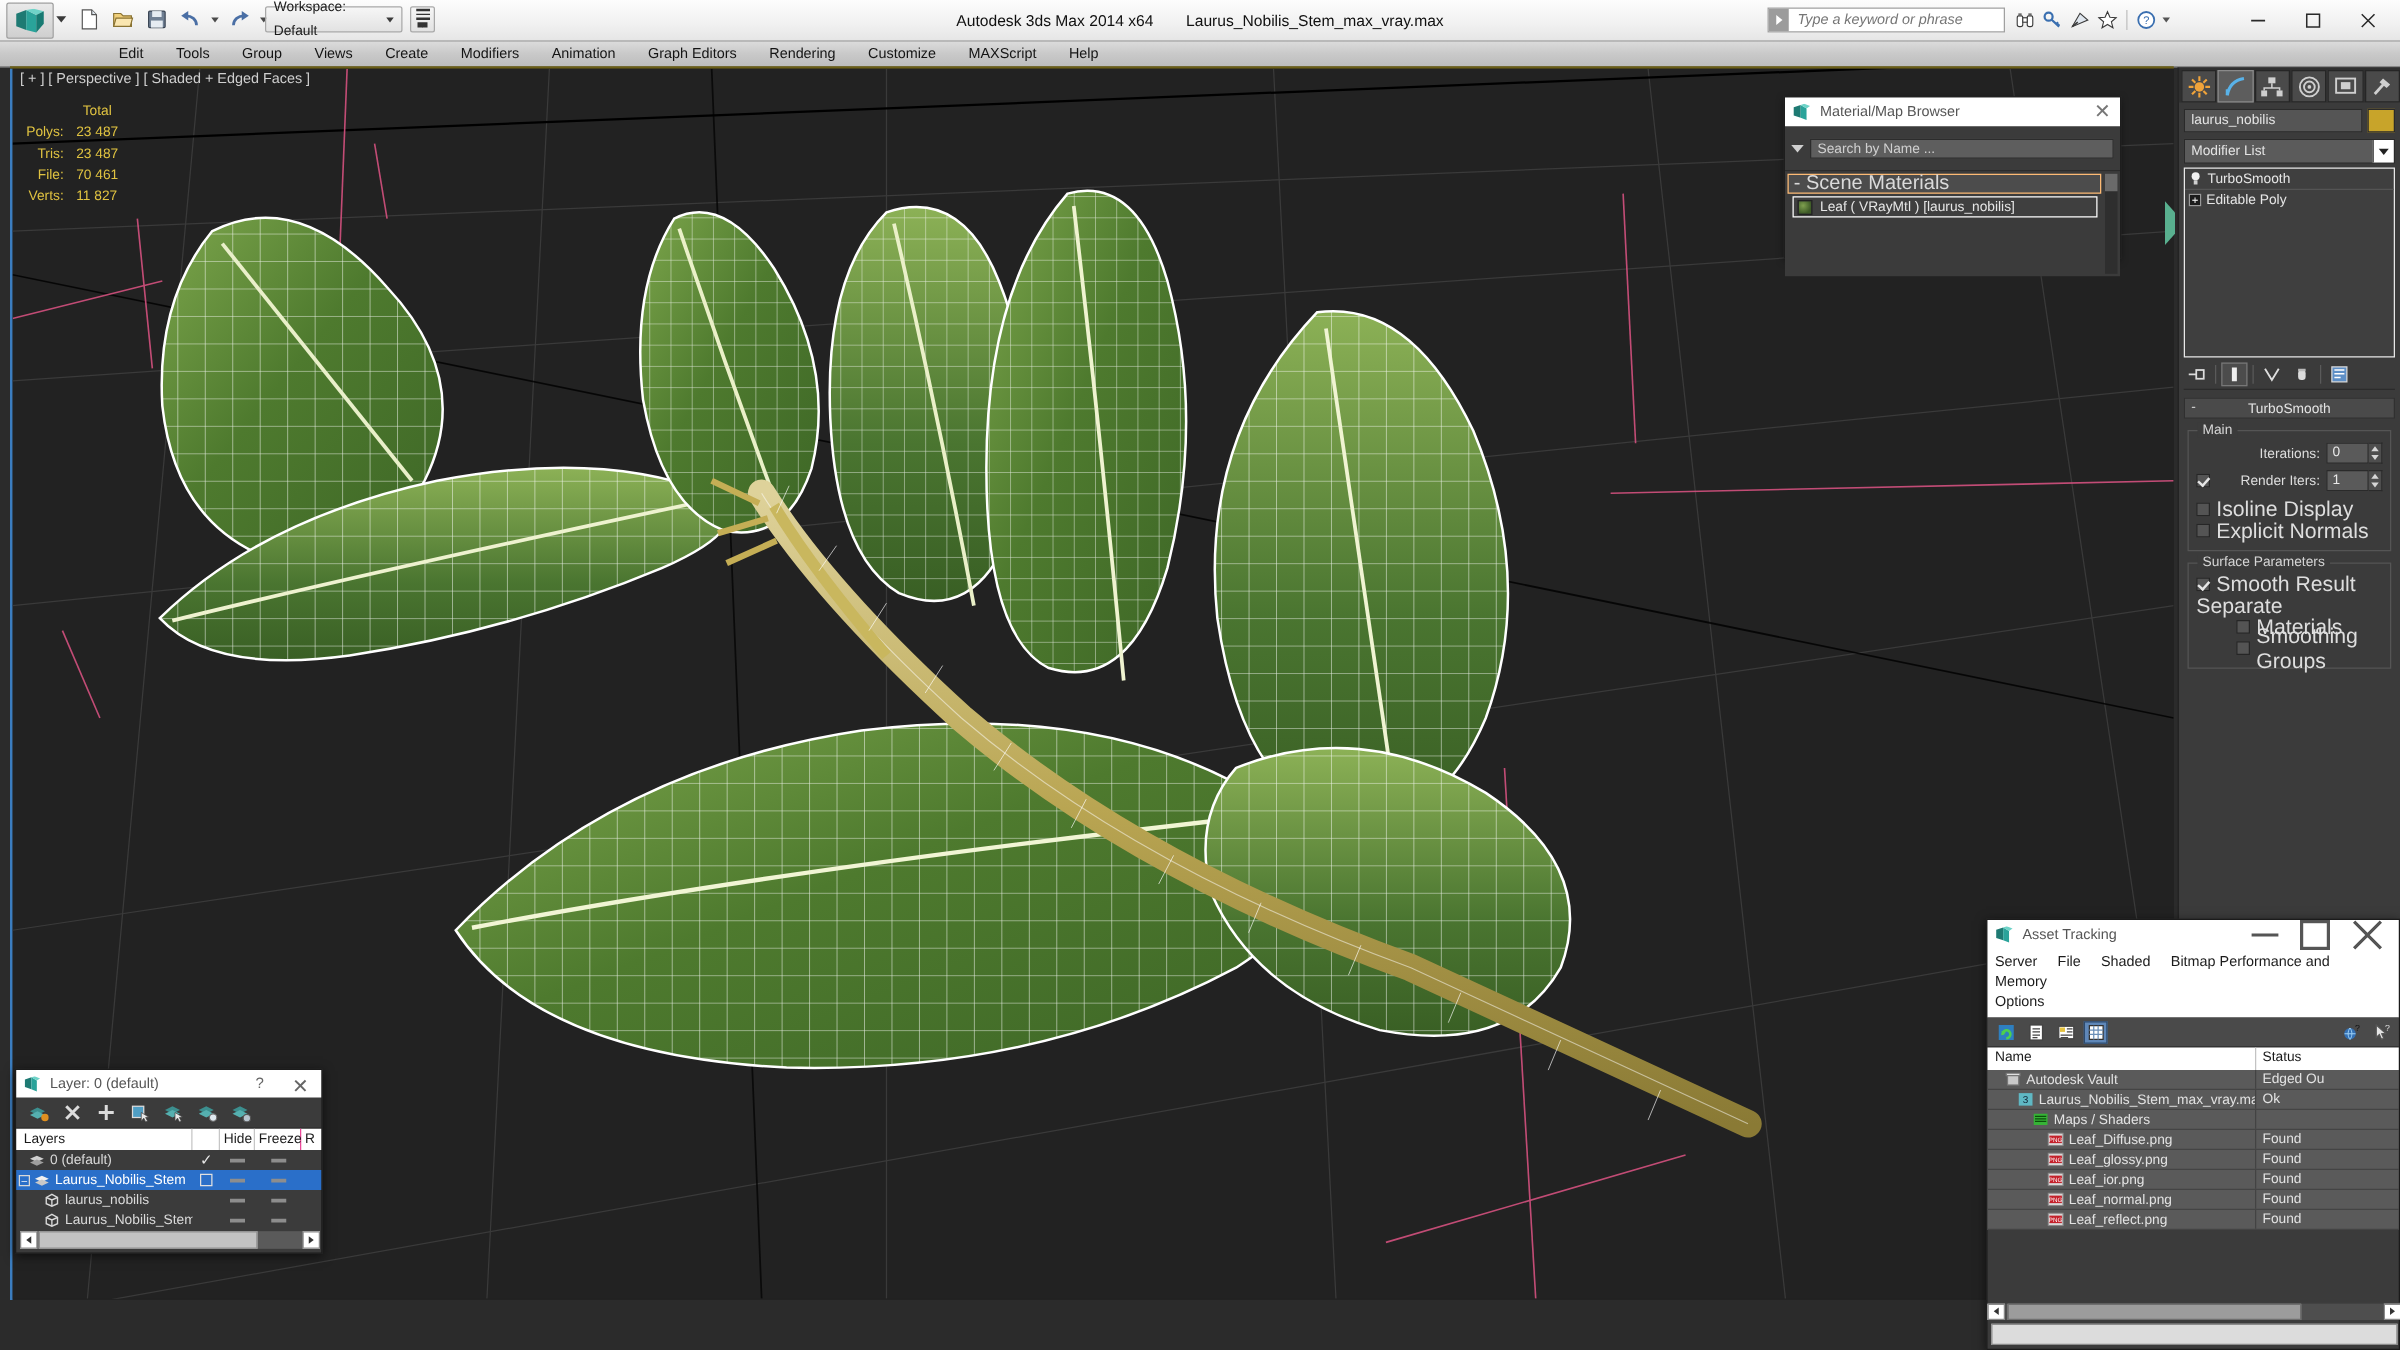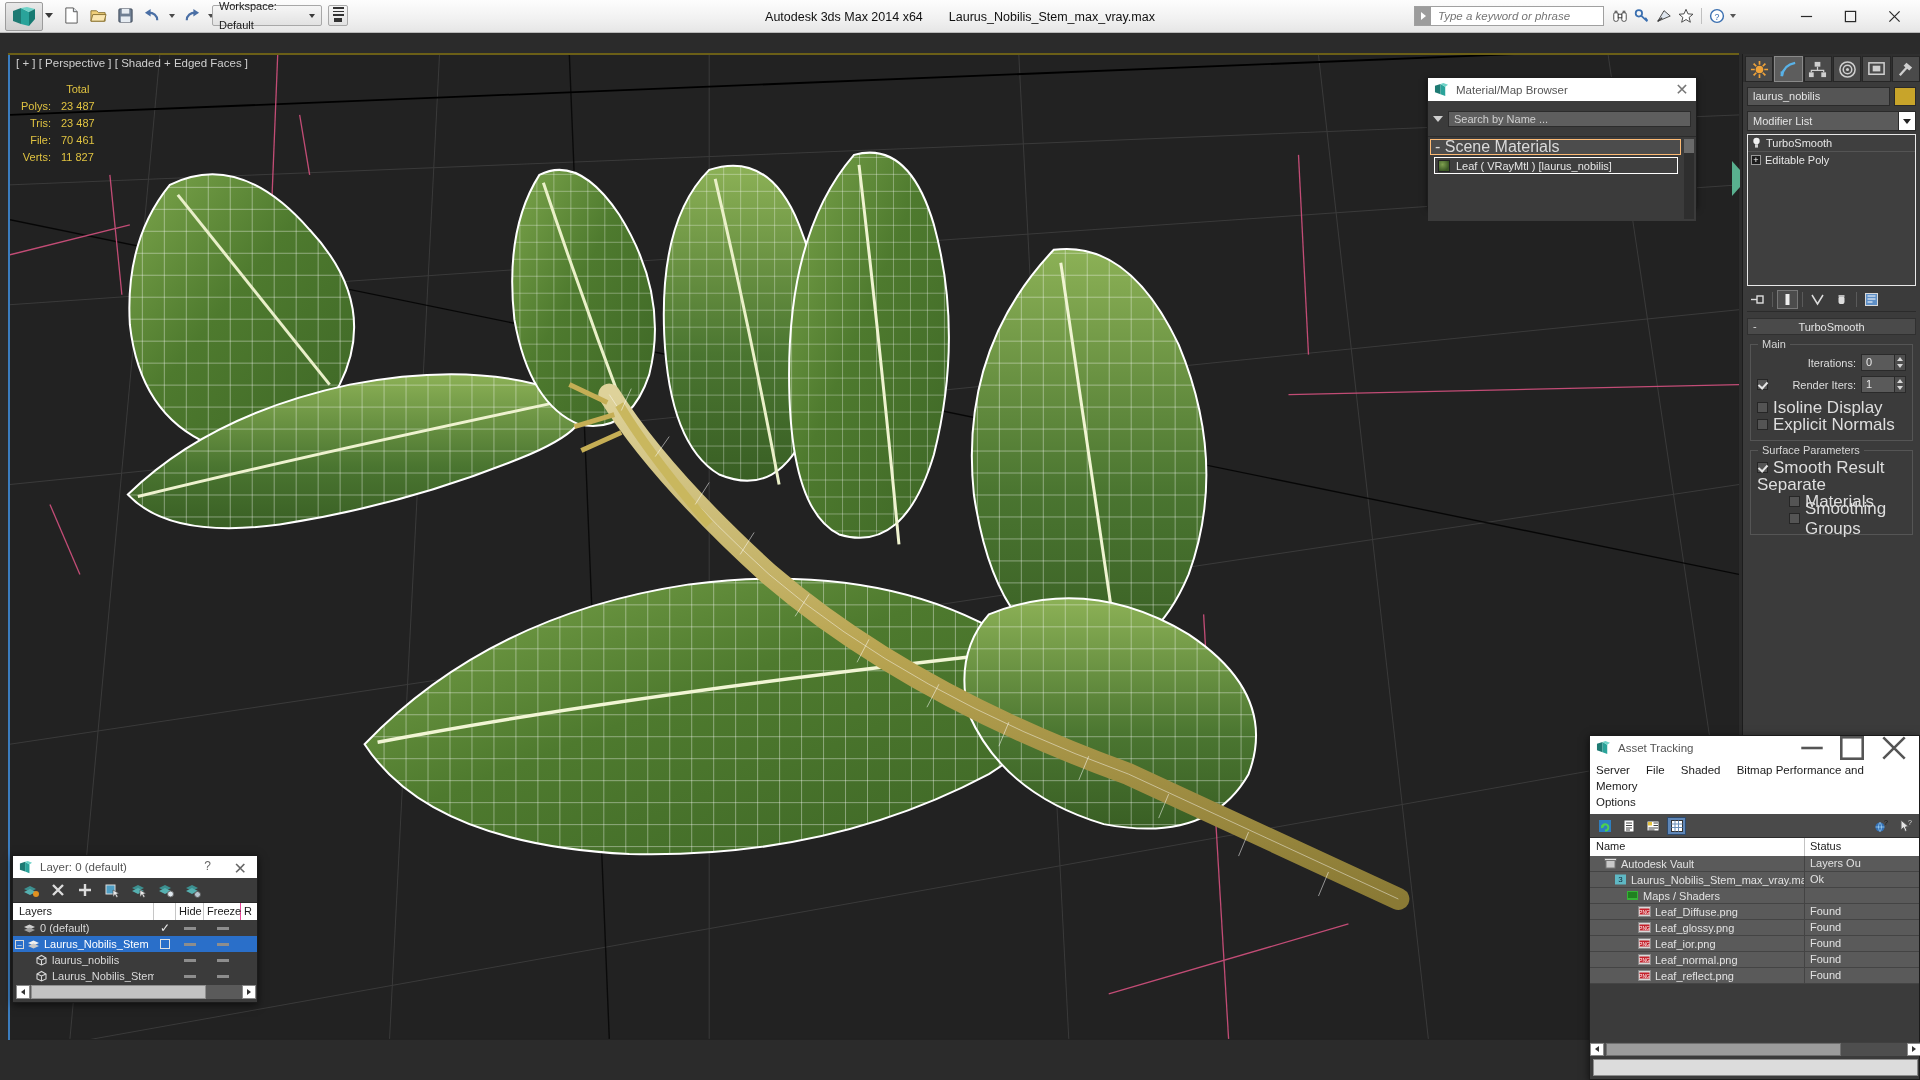--- a/index.html
+++ b/index.html
@@ -575,20 +575,35 @@
           </svg>
       </div>
       <div class="wbtn">
         <svg viewBox="0 0 14 14">
             <path d="M1.5 1.5l11 11M12.5 1.5l-11 11" stroke="#2a2a2a" stroke-width="1.3"></path>
           </svg>
       </div>
     </div>
   </div>
 
+  <div class="menubar">
+    <div class="mspacer"></div>
+    <div class="menu-item">Edit</div>
+    <div class="menu-item">Tools</div>
+    <div class="menu-item">Group</div>
+    <div class="menu-item">Views</div>
+    <div class="menu-item">Create</div>
+    <div class="menu-item">Modifiers</div>
+    <div class="menu-item">Animation</div>
+    <div class="menu-item">Graph Editors</div>
+    <div class="menu-item">Rendering</div>
+    <div class="menu-item">Customize</div>
+    <div class="menu-item">MAXScript</div>
+    <div class="menu-item">Help</div>
+  </div>
 
   <div class="vp-border-top"></div>
 
   <div class="viewport">
     <svg class="vp-bg" viewBox="0 0 1731 985" preserveAspectRatio="none">
       <defs>
         <linearGradient id="leafg" x1="0" y1="0" x2="1" y2="1">
           <stop offset="0%" stop-color="#7da64c"></stop>
           <stop offset="45%" stop-color="#4e7a2e"></stop>
           <stop offset="100%" stop-color="#3d6626"></stop>
@@ -1027,21 +1042,21 @@
     </div>
     <div class="asset-rows">
       <div class="arow">
         <div class="c1" style="padding-left:14px;">
           <svg class="micon" viewBox="0 0 13 11">
             <rect x="2" y="2" width="9" height="8" fill="#c9c9c9" stroke="#777"></rect>
               <rect x="1" y="0.5" width="11" height="2" fill="#e0e0e0" stroke="#777"></rect>
           </svg>
           <span>Autodesk Vault</span>
         </div>
-        <div class="c2">Layers Ou</div>
+        <div class="c2">Edged Ou</div>
       </div>
       <div class="arow">
         <div class="c1" style="padding-left:24px;">
           <svg class="micon" viewBox="0 0 13 11">
             <rect x="1" y="0.5" width="11" height="10" fill="#5fb8c4"></rect>
             <text x="6.5" y="8" font-size="8" text-anchor="middle" fill="#123" font-family="Liberation Sans">3</text>
           </svg>
           <span>Laurus_Nobilis_Stem_max_vray.max</span>
         </div>
         <div class="c2">Ok</div>

